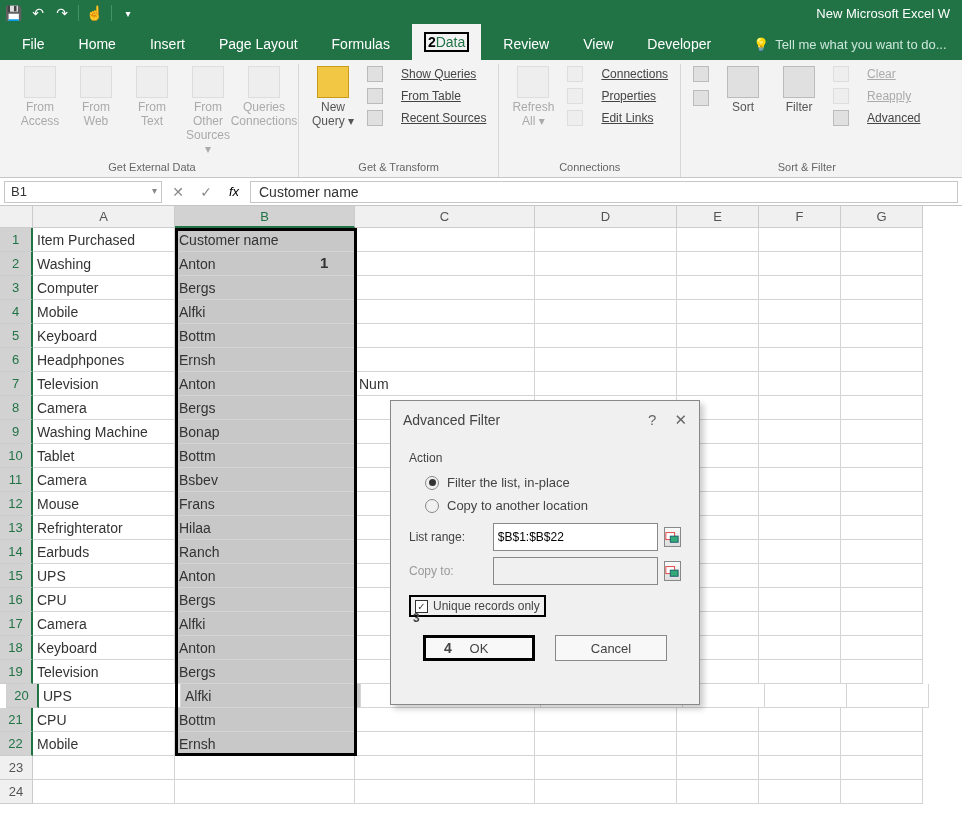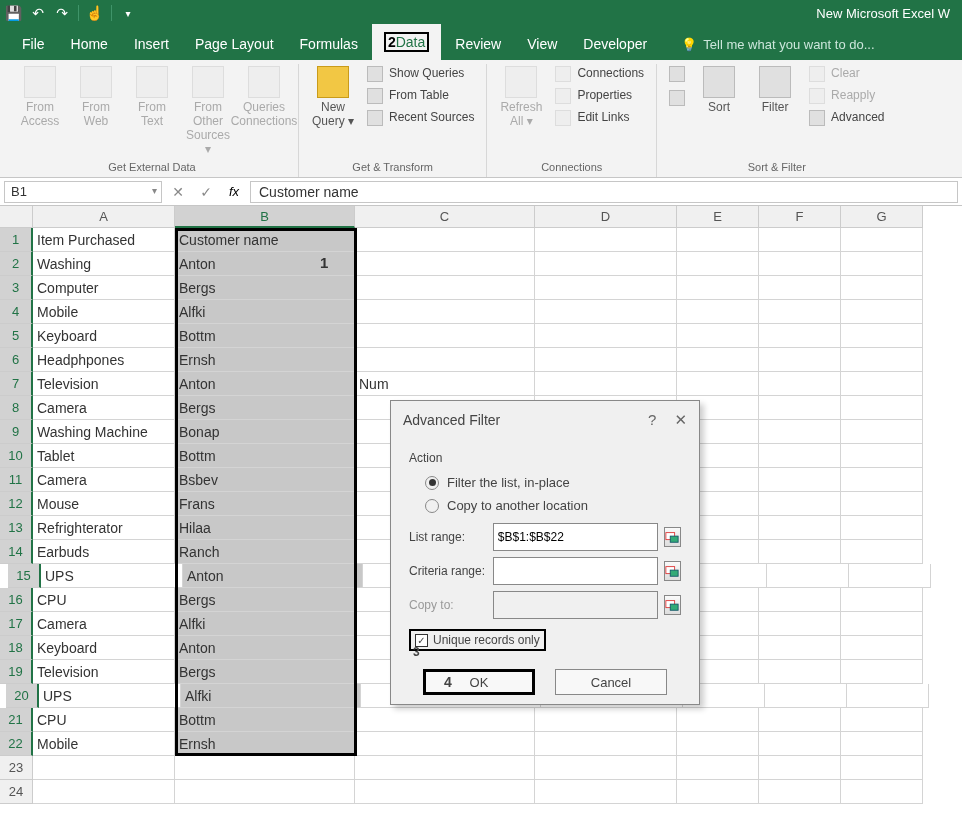--- a/index.html
+++ b/index.html
@@ -4,36 +4,36 @@
 <style>
   * { box-sizing: border-box; margin: 0; padding: 0; font-family: "Segoe UI", Tahoma, sans-serif; }
   body { background: #fff; width: 962px; height: 815px; overflow: hidden; font-size: 13px; color: #333; }
 
   .titlebar { height: 26px; background: #217346; display:flex; align-items:center; padding: 0 6px;}
   .qat { display:flex; gap:8px; align-items:center; }
   .qat .icon { width:16px; height:16px; display:flex; align-items:center; justify-content:center; color:#fff; font-size:14px; }
   .qat .sep { width:1px; height:16px; background:#3f9469; }
   .title-text { flex:1; text-align:right; color:#fff; font-size:13px; padding-right:6px; white-space:nowrap; overflow:hidden}
 
-  .tabbar { height: 34px; background:#217346; display:flex; align-items:flex-end; padding-left:10px; gap:2px; }
+  .tabbar { height: 34px; background:#217346; display:flex; align-items:flex-end; padding-left:10px; gap:10px; }
   .tab { padding:8px 12px; color:#fff; font-size:14px; cursor:pointer; position:relative;}
   .tab.active { background:#f3f3f3; color:#217346; }
   .annot-box { border:2px solid #000; padding:0 2px; display:inline-block;}
   .annot-num { font-weight:bold; color:#000; font-size:14px; }
 
   .tell-me { display:flex; align-items:center; color:#cce6db; font-size:13px; margin-left:20px; gap:6px; padding:8px 0; }
 
   .ribbon { height:118px; background:#f3f3f3; border-bottom:1px solid #c6c6c6; display:flex; padding:4px 6px 0 6px; gap:0; }
   .group { display:flex; flex-direction:column; align-items:center; border-right:1px solid #d7d7d7; padding:0 8px;}
   .group-inner { display:flex; gap:4px; flex:1; align-items:flex-start;}
   .group-label { font-size:11px; color:#666; padding:2px 0 4px 0; }
   .btn-big { display:flex; flex-direction:column; align-items:center; width:52px; padding:2px; color:#555; font-size:12px; text-align:center; line-height:14px; gap:2px; }
   .btn-big .ic { width:32px; height:32px; background:#e0e0e0; border:1px solid #bbb; }
   .btn-sm-row { display:flex; flex-direction:column; gap:2px;}
-  .btn-sm { display:flex; align-items:flex-start; gap:6px; padding:2px 4px; font-size:12px; color:#444;}
+  .btn-sm { display:flex; align-items:center; gap:18px; padding:2px 4px; font-size:12px; color:#444;text-decoration:underline;}
   .btn-sm .ic { width:16px; height:16px; background:#e0e0e0; border:1px solid #bbb; }
   .disabled { color:#aaa; }
   .disabled .ic { background:#eee; border-color:#ddd;}
 
   .formulabar { height:28px; background:#fff; border-bottom:1px solid #c6c6c6; display:flex; align-items:center; gap:4px; padding:0 4px;}
   .namebox { width:158px; height:22px; border:1px solid #c6c6c6; background:#fff; padding:2px 6px; font-size:13px; position:relative;}
   .namebox::after{ content:"▾"; position:absolute; right:4px; top:3px; color:#888; font-size:10px;}
   .fbtn { width:24px; height:22px; display:flex; align-items:center; justify-content:center; color:#888; font-size:14px;}
   .fx { font-style:italic; font-size:13px; color:#000000; }
   .formula-input { flex:1; height:22px; border:1px solid #c6c6c6; padding:2px 8px; font-size:14px;}
@@ -364,21 +364,21 @@
         <div style="display: flex;">
           <div class="rowhdr sel">14</div>
           <div class="cell col-A">Earbuds</div>
           <div class="cell col-B sel-col">Ranch</div>
           <div class="cell col-C"></div>
           <div class="cell col-D"></div>
           <div class="cell col-E"></div>
           <div class="cell col-F"></div>
           <div class="cell col-G"></div>
         </div>
-        <div style="display: flex; padding-left: 8px;">
+        <div style="display: flex;">
           <div class="rowhdr sel">15</div>
           <div class="cell col-A">UPS</div>
           <div class="cell col-B sel-col">Anton</div>
           <div class="cell col-C"></div>
           <div class="cell col-D"></div>
           <div class="cell col-E"></div>
           <div class="cell col-F"></div>
           <div class="cell col-G"></div>
         </div>
         <div style="display: flex;">
@@ -498,30 +498,20 @@
     <div class="form-row">
       <label>List range:</label>
       <input value="$B$1:$B$22" style="">
       <div class="range-btn">
           <svg viewBox="0 0 16 16">
             <rect x="1" y="3" width="10" height="8" fill="#fff" stroke="#d33"></rect>
             <rect x="6" y="7" width="9" height="7" fill="#3a7" stroke="#156"></rect>
           </svg>
         </div>
     </div>
-    <div class="form-row">
-      <label>Criteria range:</label>
-      <input value="" style="">
-      <div class="range-btn">
-          <svg viewBox="0 0 16 16">
-            <rect x="1" y="3" width="10" height="8" fill="#fff" stroke="#d33"></rect>
-            <rect x="6" y="7" width="9" height="7" fill="#3a7" stroke="#156"></rect>
-          </svg>
-        </div>
-    </div>
     <div class="form-row" style="color:#999">
       <label>Copy to:</label>
       <input disabled="" style="background: rgb(240, 240, 240);" value="">
       <div class="range-btn">
           <svg viewBox="0 0 16 16">
             <rect x="1" y="3" width="10" height="8" fill="#fff" stroke="#d33"></rect>
             <rect x="6" y="7" width="9" height="7" fill="#3a7" stroke="#156"></rect>
           </svg>
         </div>
     </div>

